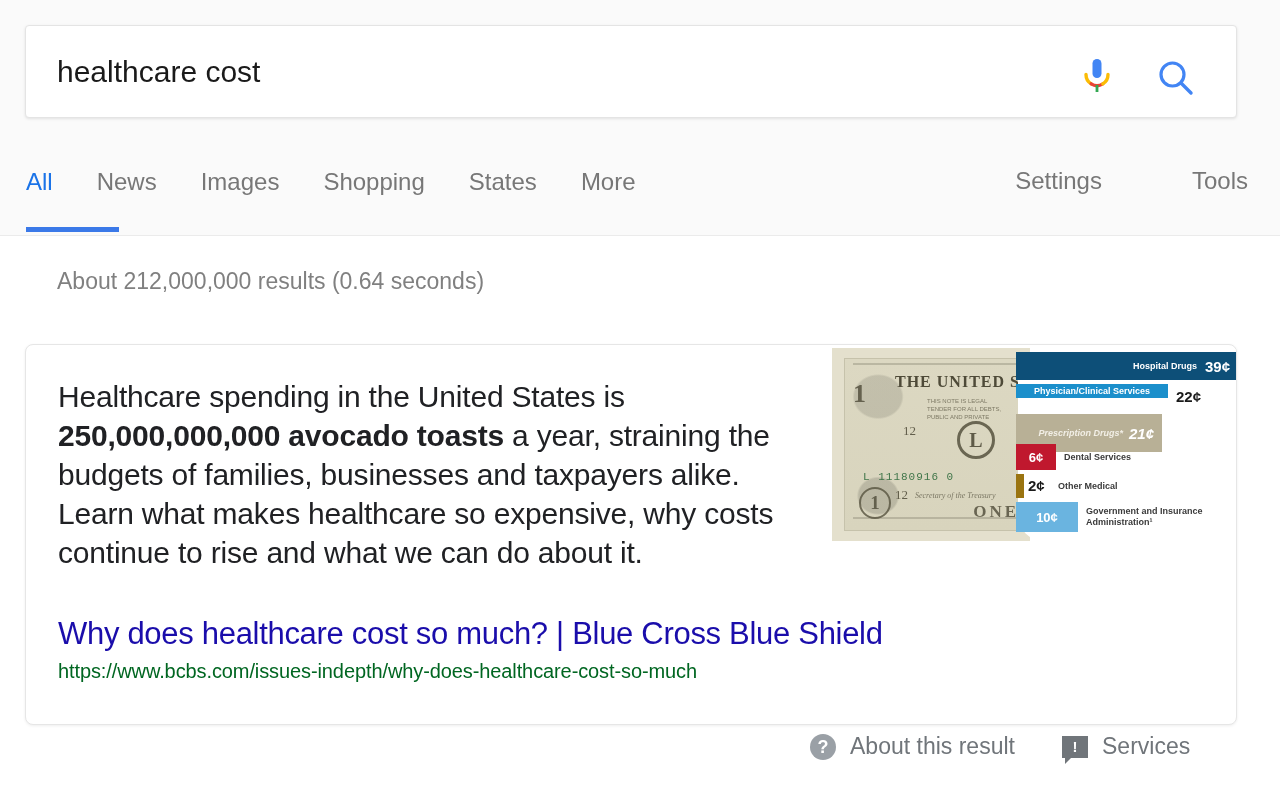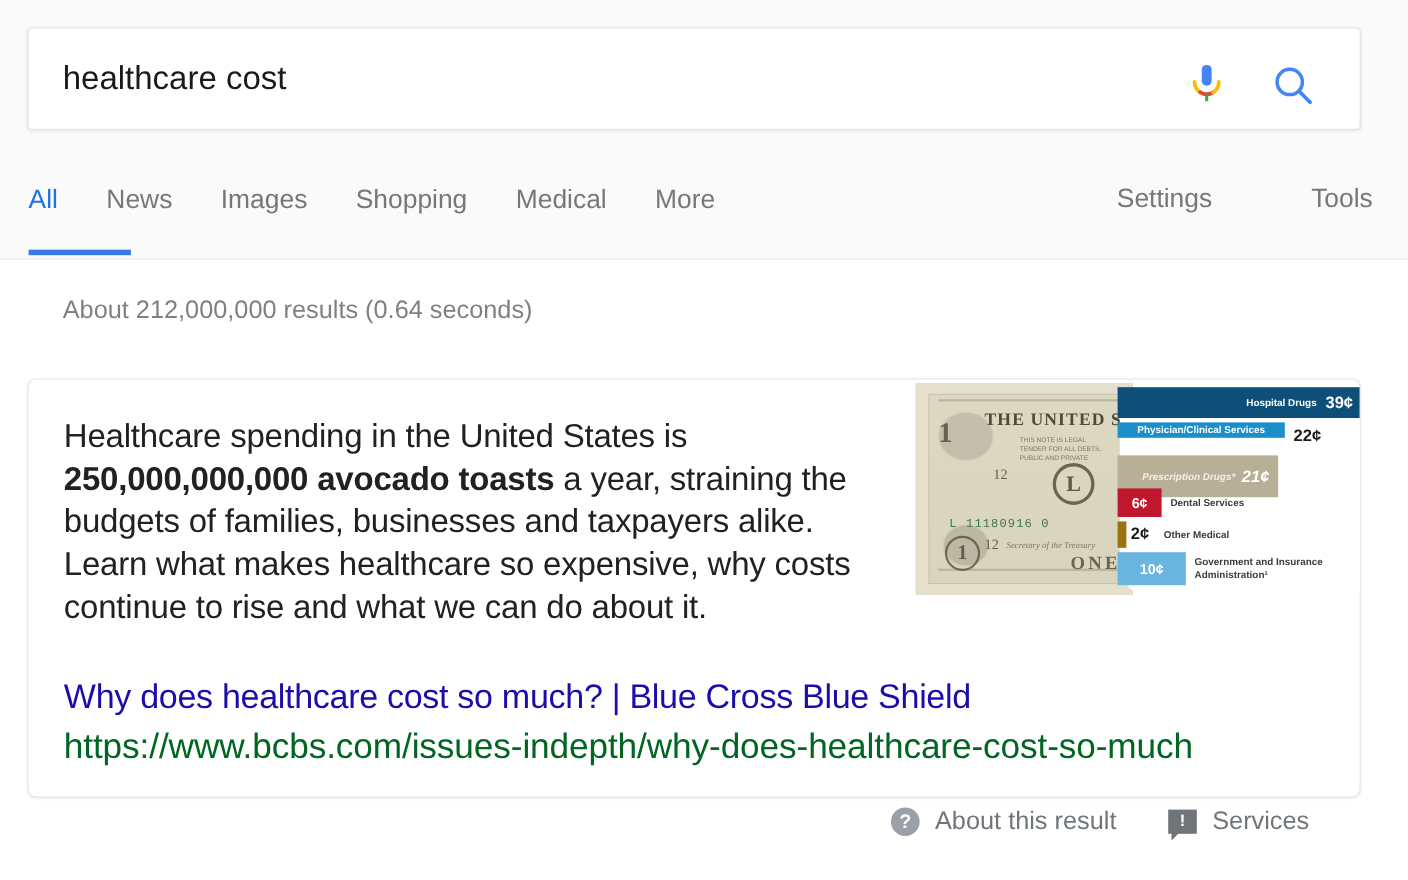--- a/index.html
+++ b/index.html
@@ -120,21 +120,21 @@
     left: 32px; top: 271px;
     font-size: 31px;
     color: #1a0dab;
     text-decoration: none;
     white-space: nowrap;
     letter-spacing: -0.3px;
   }
   #result-url {
     position: absolute;
     left: 32px; top: 315px;
-    font-size: 32px;
+    font-size: 20px;
     color: #006621;
     white-space: nowrap;
     letter-spacing: -0.1px;
   }
 
   
   #infographic {
     position: absolute;
     left: 806px; top: 3px;
     width: 406px; height: 193px;
@@ -374,21 +374,21 @@
     </svg>
   </button>
 </div>
 
 <div id="nav-row">
   <div class="nav-left">
     <a class="nav-item active">All</a>
     <a class="nav-item">News</a>
     <a class="nav-item">Images</a>
     <a class="nav-item">Shopping</a>
-    <a class="nav-item">Medical</a>
+    <a class="nav-item">States</a>
     <a class="nav-item">More</a>
   </div>
   <div class="nav-right">
     <a class="nav-item">Settings</a>
     <a class="nav-item">Tools</a>
   </div>
   <div id="nav-underline"></div>
 </div>
 
 <div id="result-stats">About 212,000,000 results (0.64 seconds)</div>

